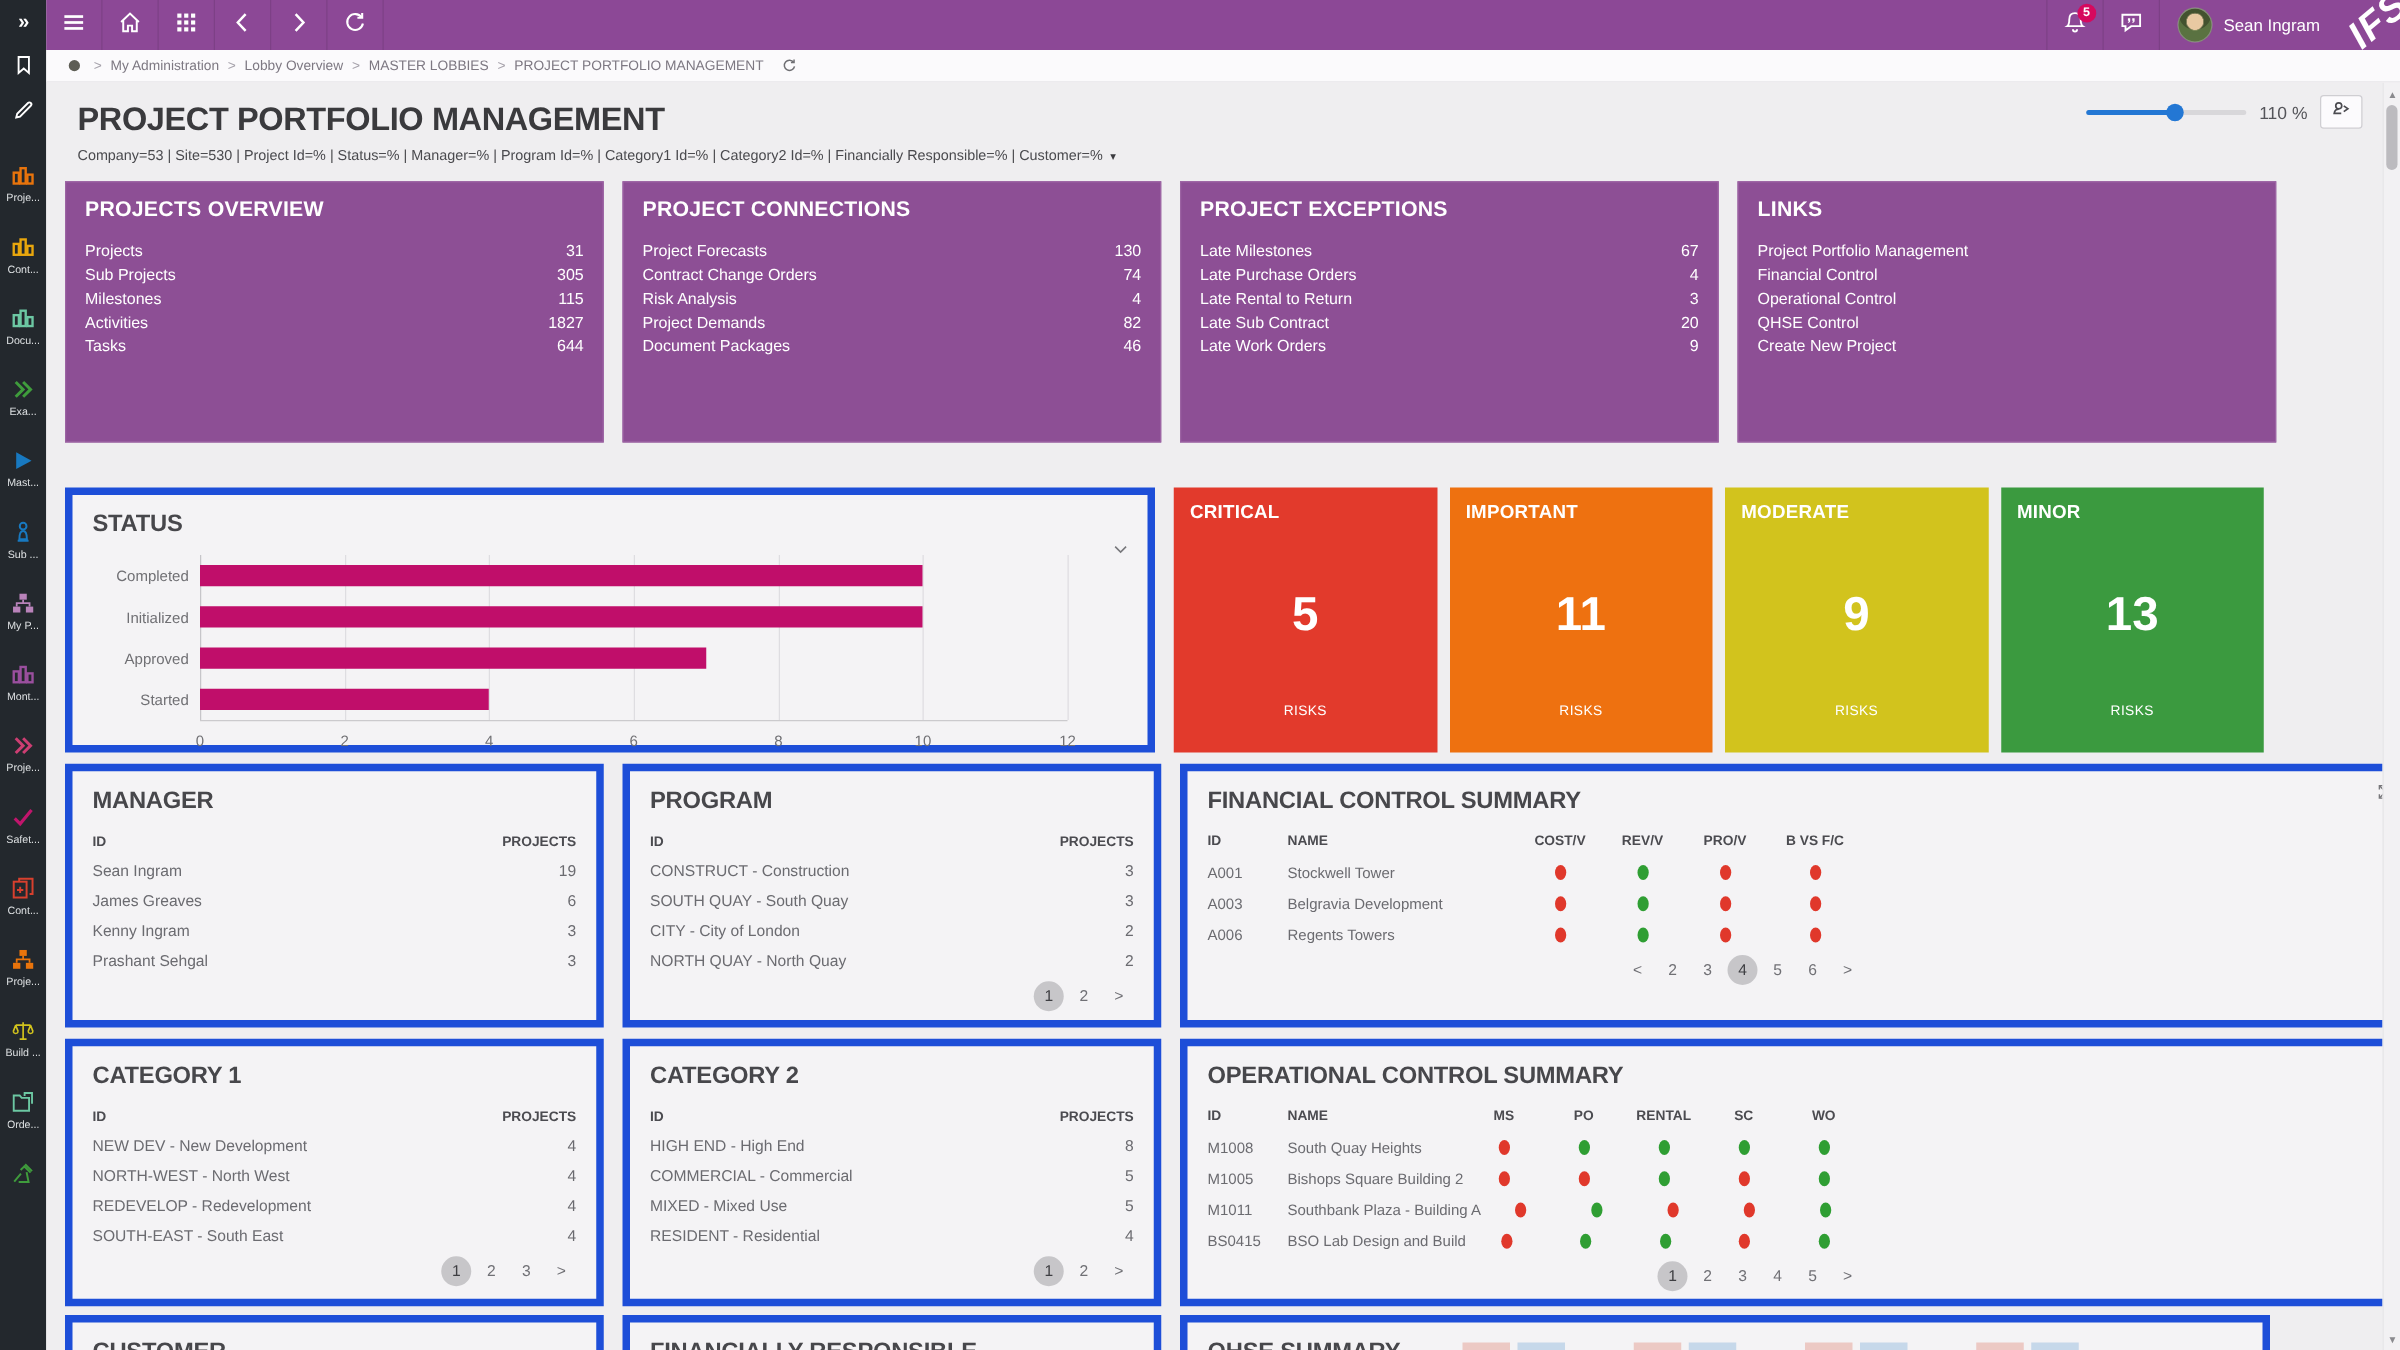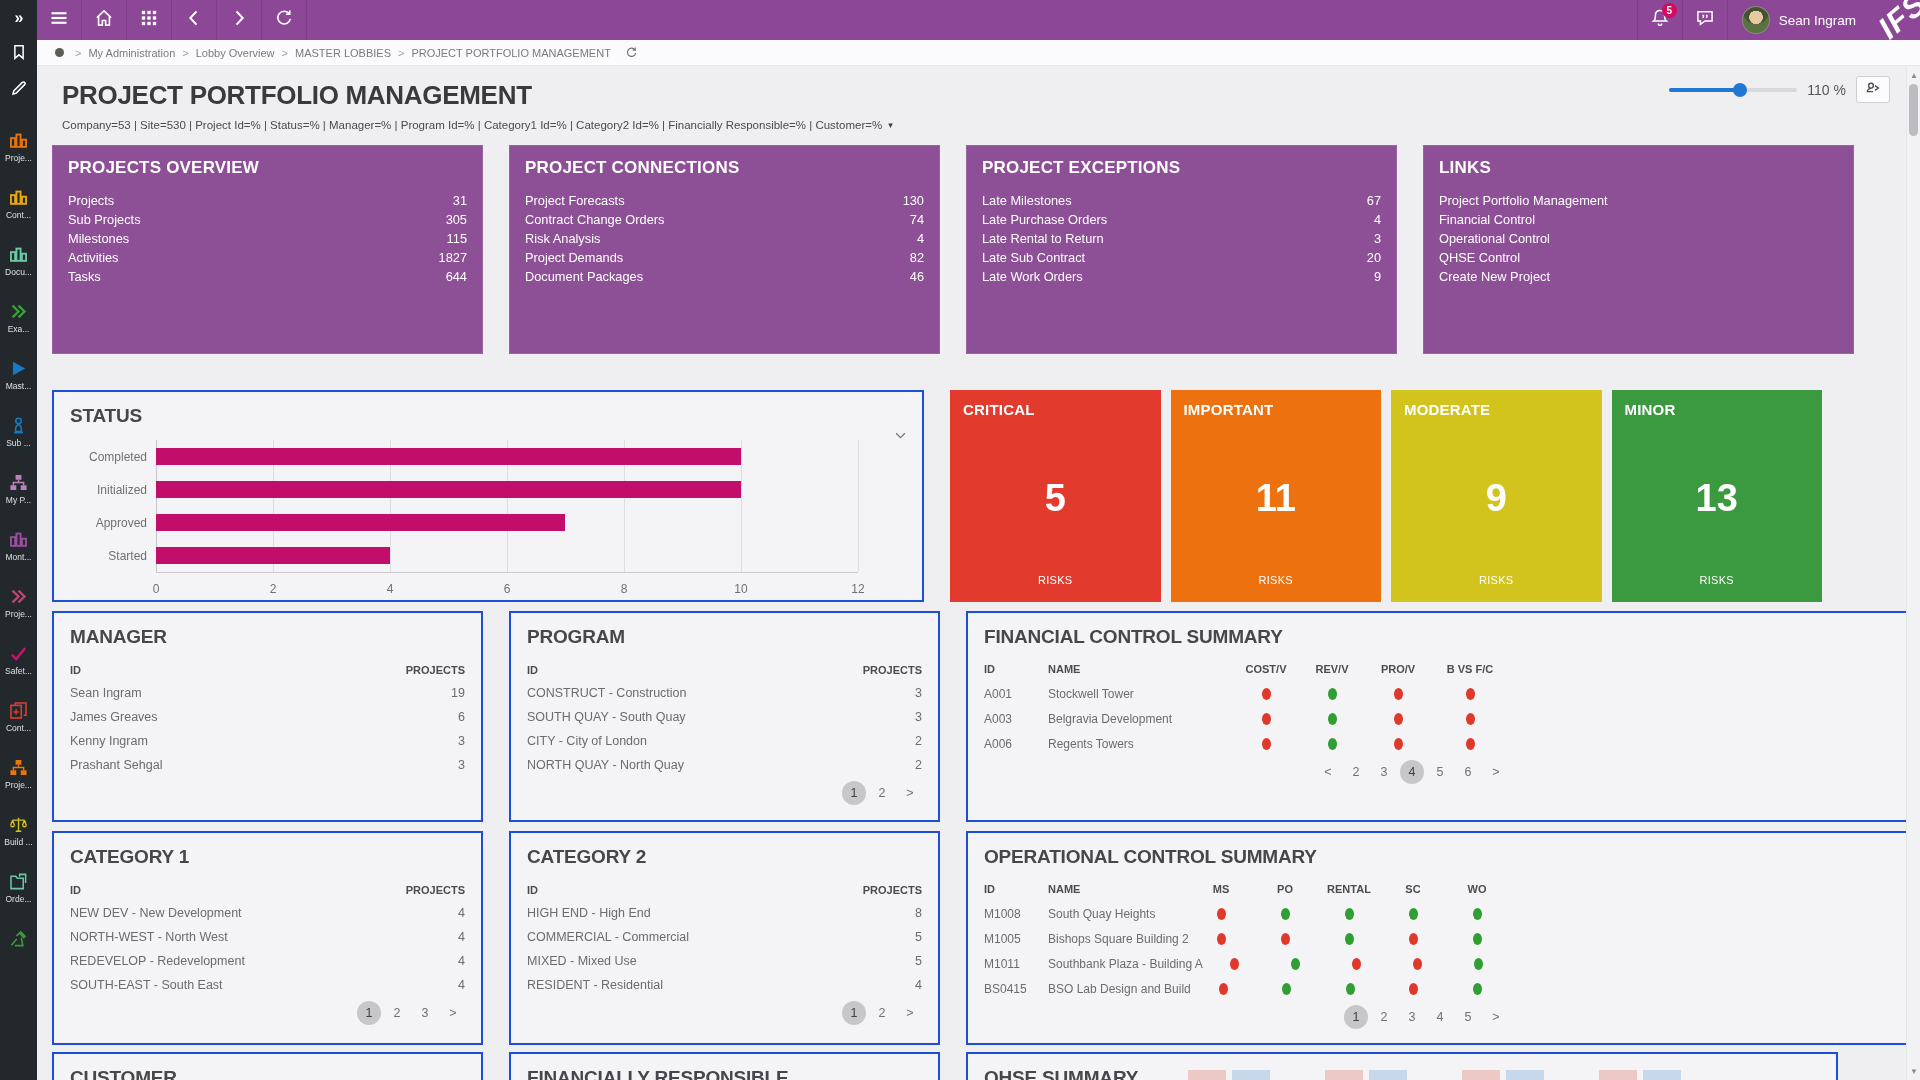--- a/index.html
+++ b/index.html
@@ -51,34 +51,34 @@
 .slider .fill{position:absolute;top:5px;left:0;width:55%;height:4px;background:#2377d4;border-radius:2px}
 .slider .handle{position:absolute;top:0;left:55%;width:14px;height:14px;margin-left:-7px;border-radius:50%;background:#2377d4}
 .zoom-label{font-size:14px;color:#55555a}
 .zoom-btn{width:34px;height:27px;background:#fcfbfd;border:1px solid #cfced2;border-radius:3px;
   display:flex;align-items:center;justify-content:center;color:#4b4b50;cursor:pointer}
 .zoom-btn svg{width:16px;height:16px}
 .page-title{font-size:26px;font-weight:700;color:#3a3a3d;letter-spacing:-.3px;margin:14px 0 0 10px}
 .filterline{margin:8px 0 0 10px;font-size:11.5px;color:#4a4a4e;display:flex;align-items:center;gap:6px;cursor:pointer}
 .filter-caret{font-size:9px;color:#3a3a3e}
 
-.grid-row{display:flex;gap:26px}
+.grid-row{display:flex;gap:15px}
 .row1{margin-top:14px}
 .row2{margin-top:36px}
 .row3,.row4{margin-top:9px}
 .row5{margin-top:7px}
 
 
 .pcard{width:431px;height:209px;background:#8d4f95;border:1px solid #9c63a3;color:#fff;padding:12px 15px;flex-shrink:0}
 .pcard h2{font-size:17px;font-weight:700;letter-spacing:.2px;margin-bottom:13px}
 .prow{display:flex;justify-content:space-between;font-size:12.8px;line-height:19px;cursor:pointer}
 .plink{font-size:12.8px;line-height:19px;cursor:pointer}
 
 
-.wcard{background:#f4f3f5;border:2px solid #1d4ed8;padding:13px 16px;position:relative;flex-shrink:0}
+.wcard{background:#f4f3f5;border:6px solid #1d4ed8;padding:13px 16px;position:relative;flex-shrink:0}
 .wcard h2{font-size:19px;font-weight:600;color:#47474b;letter-spacing:-.2px}
 
 
 .chart-card{width:872px;height:212px}
 .chev-icon{position:absolute;top:36px;right:14px;color:#77777b;cursor:pointer}
 .chev-icon svg{width:15px;height:15px}
 .chart{display:flex;margin-top:13px;padding-right:48px}
 .clabels{width:86px;display:flex;flex-direction:column}
 .clabel{height:33px;display:flex;align-items:center;justify-content:flex-end;padding-right:9px;
   font-size:12px;color:#707074}
@@ -88,21 +88,21 @@
 .brow{height:33px;display:flex;align-items:center;position:relative;z-index:1}
 .cbar{height:17px;background:#c00e6a}
 .cxaxis{position:relative;height:20px;margin-top:6px}
 .ctick{position:absolute;transform:translateX(-50%);font-size:12px;color:#707074;top:3px}
 
 
 .riskwrap{width:872px;display:flex;gap:10px}
 .rcard{flex:1;color:#fff;display:flex;flex-direction:column;padding:11px 13px;cursor:pointer}
 .rcard h3{font-size:15px;font-weight:700;letter-spacing:.2px}
 .rnum{flex:1;display:flex;align-items:center;justify-content:center;font-size:38px;font-weight:700;padding-top:4px}
-.rcap{text-align:center;font-size:11px;margin-bottom:5px;letter-spacing:.3px}
+.rcap{text-align:center;font-size:11px;margin-bottom:16px;letter-spacing:.3px}
 
 
 .tcard{width:431px;height:211px}
 .row4 .tcard{height:214px}
 .stable{margin-top:11px}
 .srow{display:flex;justify-content:space-between;align-items:center;height:24px;font-size:12.5px;color:#6b6b70;cursor:pointer}
 .srow.head{font-size:11px;font-weight:700;color:#4b4b50;height:22px;cursor:default}
 .pager{display:flex;justify-content:flex-end;align-items:center;gap:4px;margin-top:4px;font-size:12.5px;color:#707075}
 .pg{min-width:24px;height:24px;display:flex;align-items:center;justify-content:center;border-radius:50%;cursor:pointer}
 .pg.active{background:#c7c6c9;color:#3e3e42}

